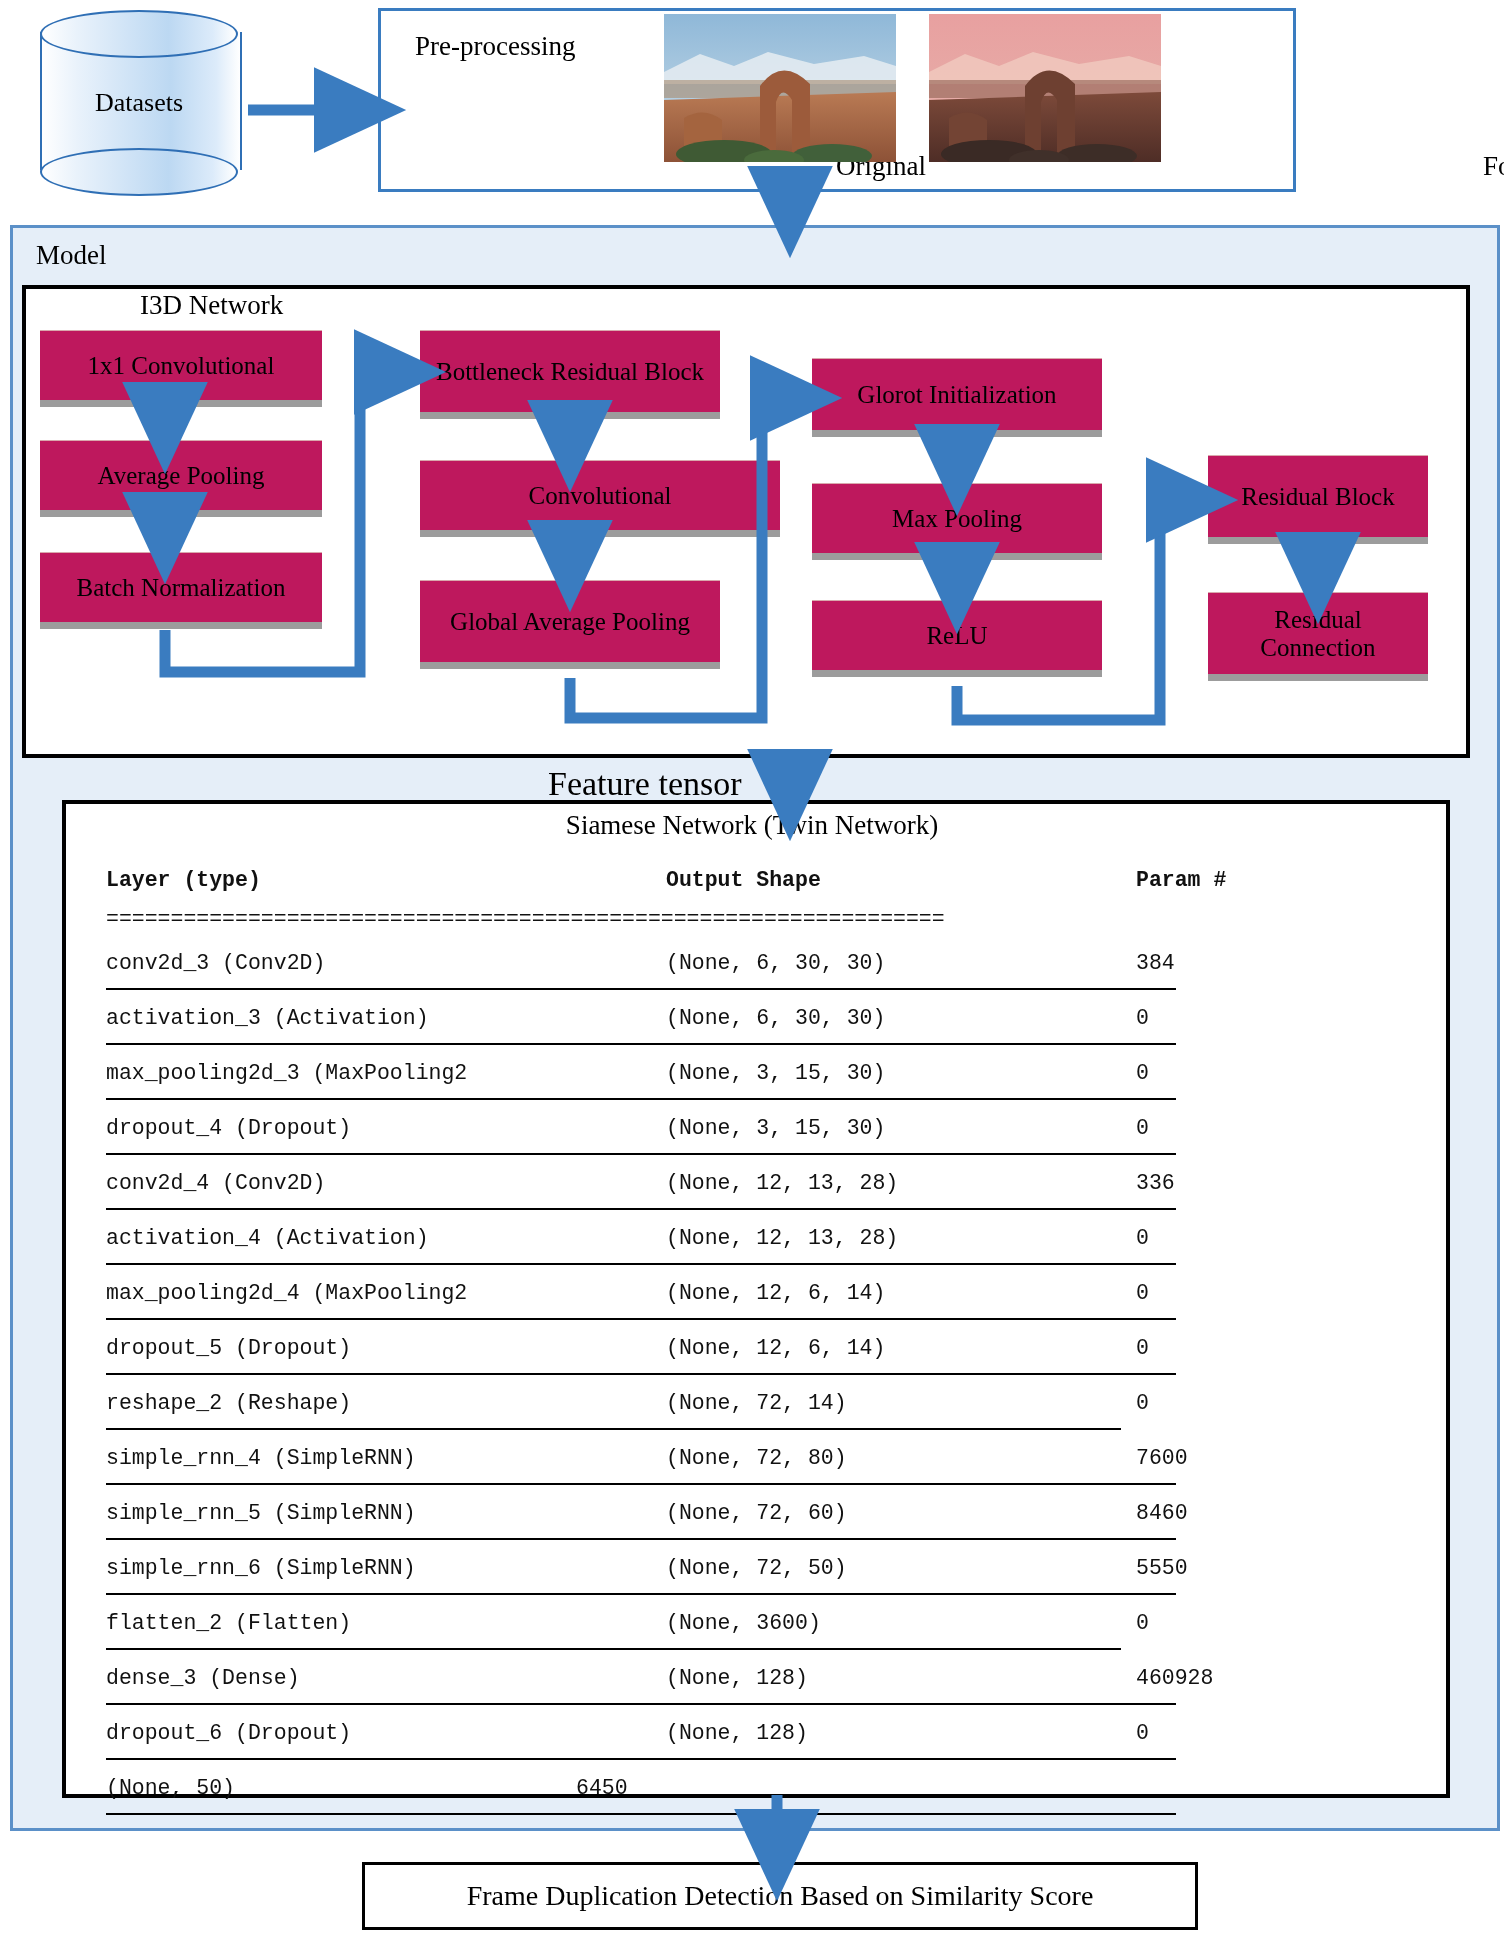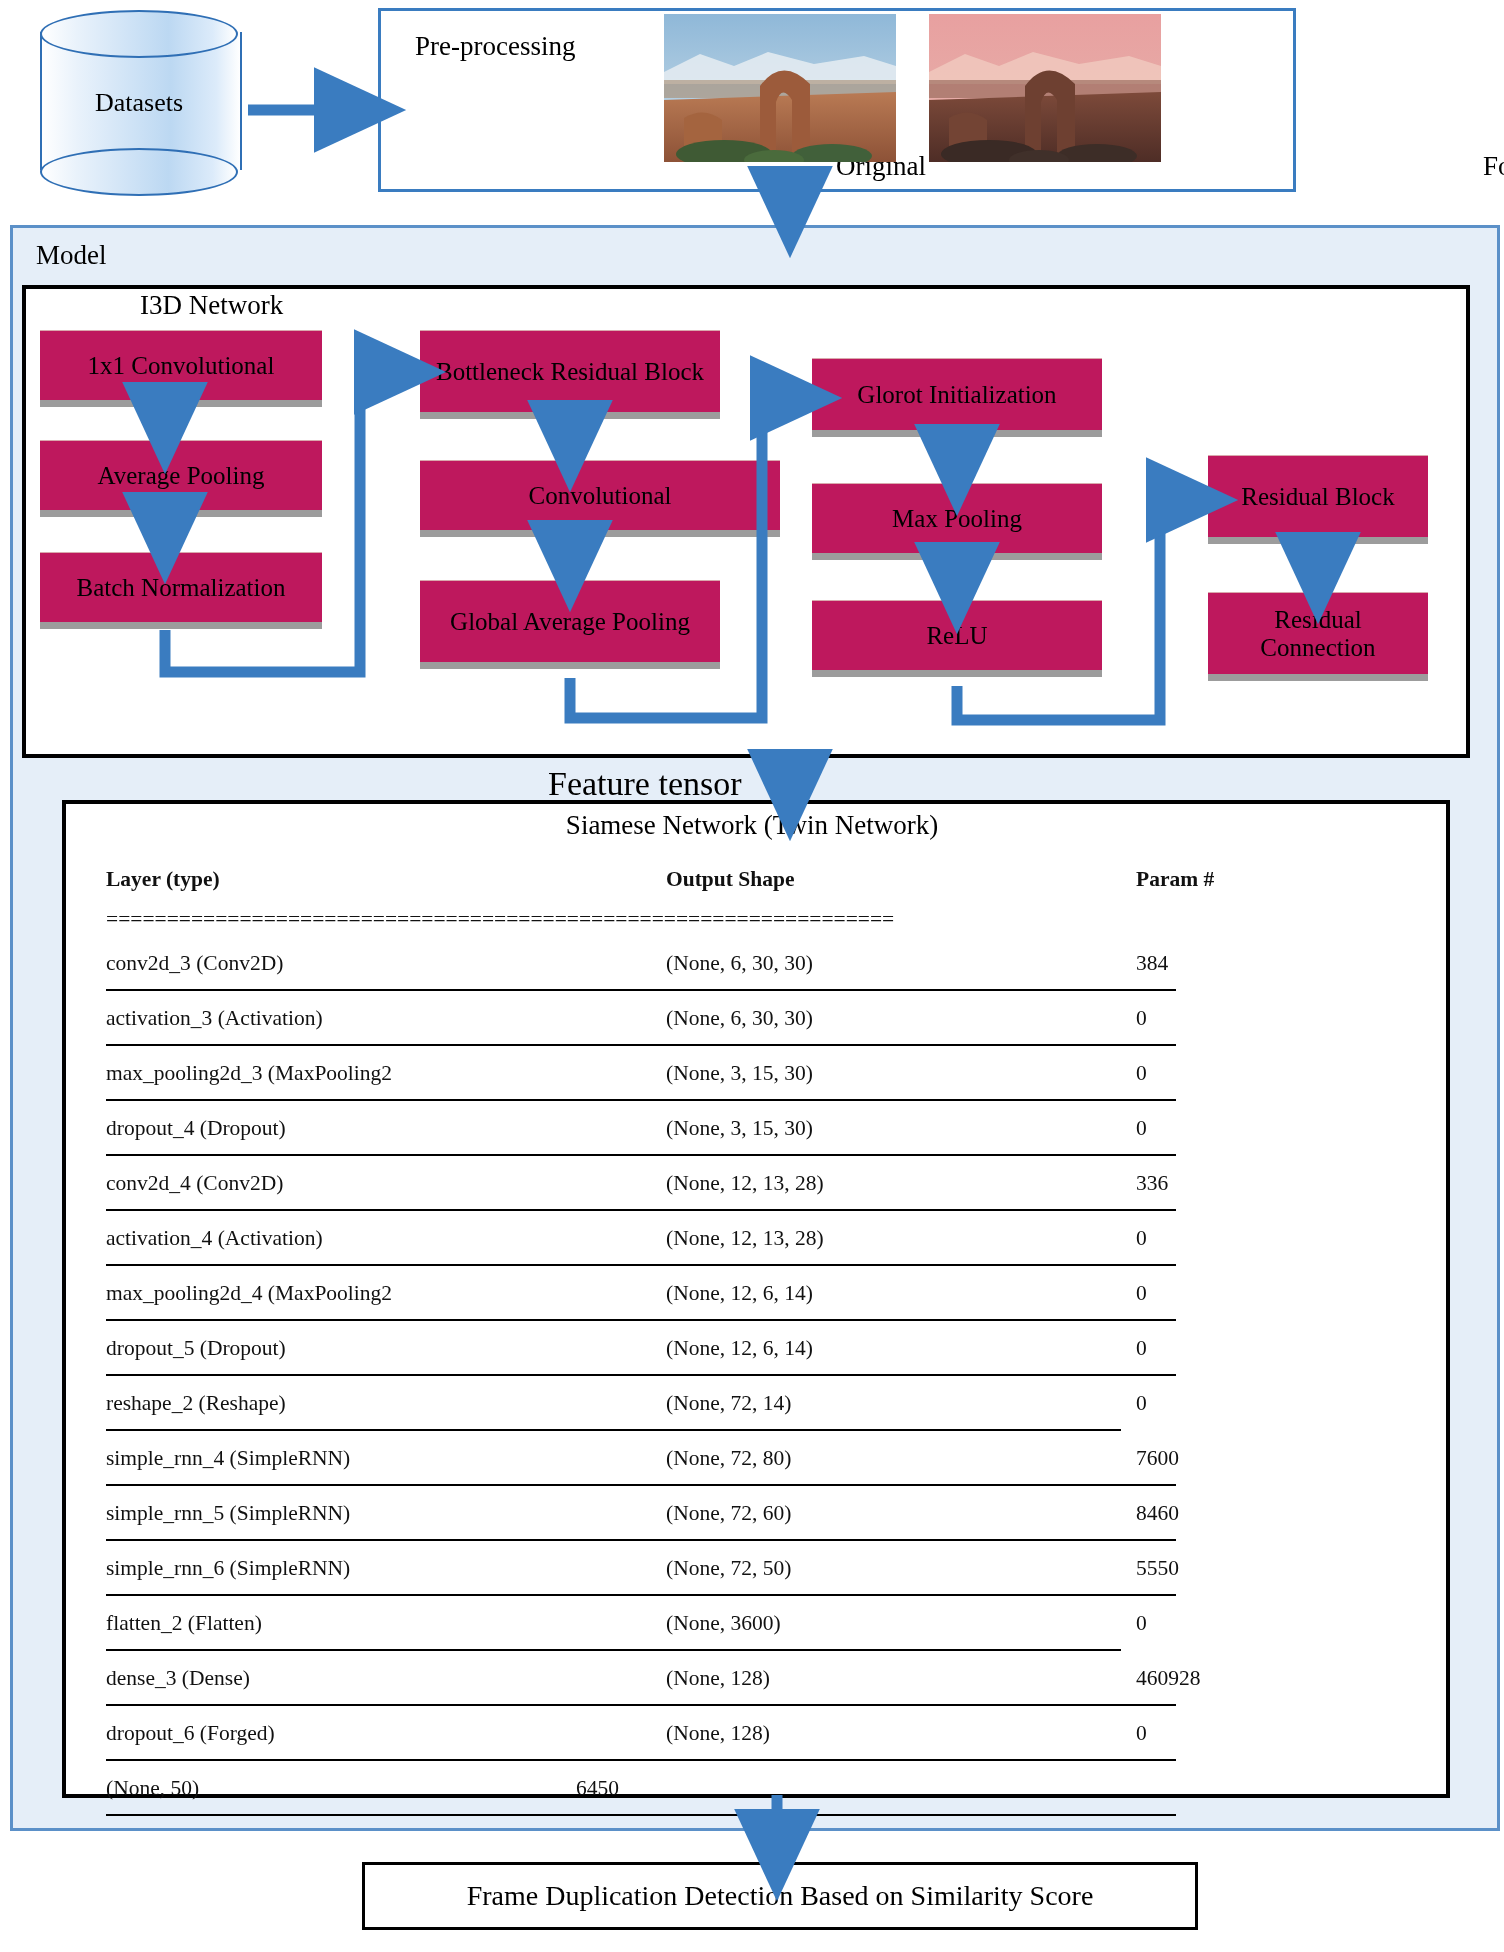--- a/index.html
+++ b/index.html
@@ -58,21 +58,21 @@
     font-size:25px;color:#000;line-height:1.12;padding:0 8px;box-sizing:border-box;
   }
 
   
   #siamese{left:62px;top:800px;width:1380px;height:990px;border:4px solid #000;background:#fff;}
   #siamese-title{left:752px;top:810px;transform:translateX(-50%);font-size:27px;}
   #feature-tensor{left:548px;top:765px;font-size:34px;}
 
   .summary{
     position:absolute;left:40px;top:48px;width:1300px;
-    font-family:Liberation Serif, serif;font-size:21.5px;color:#111;
+    font-family:Liberation Mono, monospace;font-size:21.5px;color:#111;
   }
   .srow{display:flex;height:55px;align-items:center;position:relative;}
   .c1{width:560px;}
   .c2{width:470px;}
   .c3{width:260px;}
   .rule{position:absolute;left:0;bottom:0;height:2px;background:#000;}
   .eq{letter-spacing:0px;white-space:nowrap;margin-bottom:4px;}
   .hdr{font-weight:bold;}
 
   
@@ -277,21 +277,21 @@
           <div class="c3">0</div>
           <div class="rule" style="width: 1015px;"></div>
         </div>
         <div class="srow">
           <div class="c1">dense_3 (Dense)</div>
           <div class="c2">(None, 128)</div>
           <div class="c3">460928</div>
           <div class="rule" style="width: 1070px;"></div>
         </div>
         <div class="srow">
-          <div class="c1">dropout_6 (Forged)</div>
+          <div class="c1">dropout_6 (Dropout)</div>
           <div class="c2">(None, 128)</div>
           <div class="c3">0</div>
           <div class="rule" style="width: 1070px;"></div>
         </div>
         <div class="srow">
           <div class="c2">(None, 50)</div>
           <div class="c3">6450</div>
           <div class="rule" style="width: 1070px;"></div>
         </div>
       </div>

